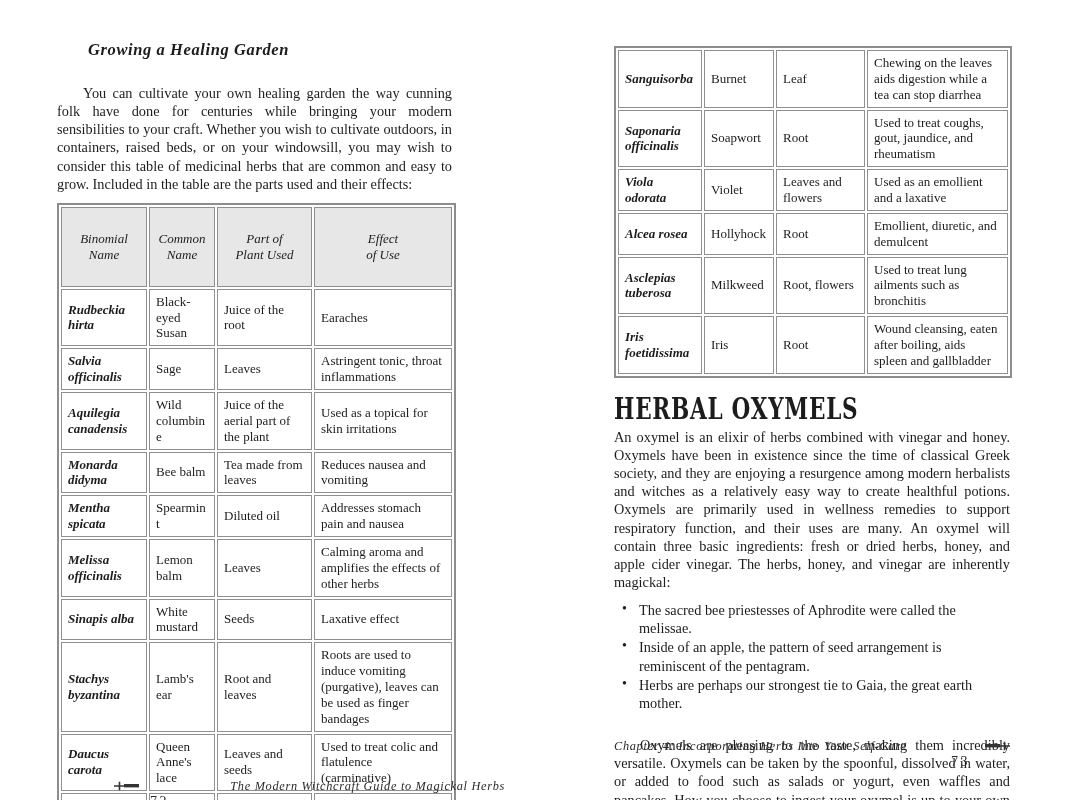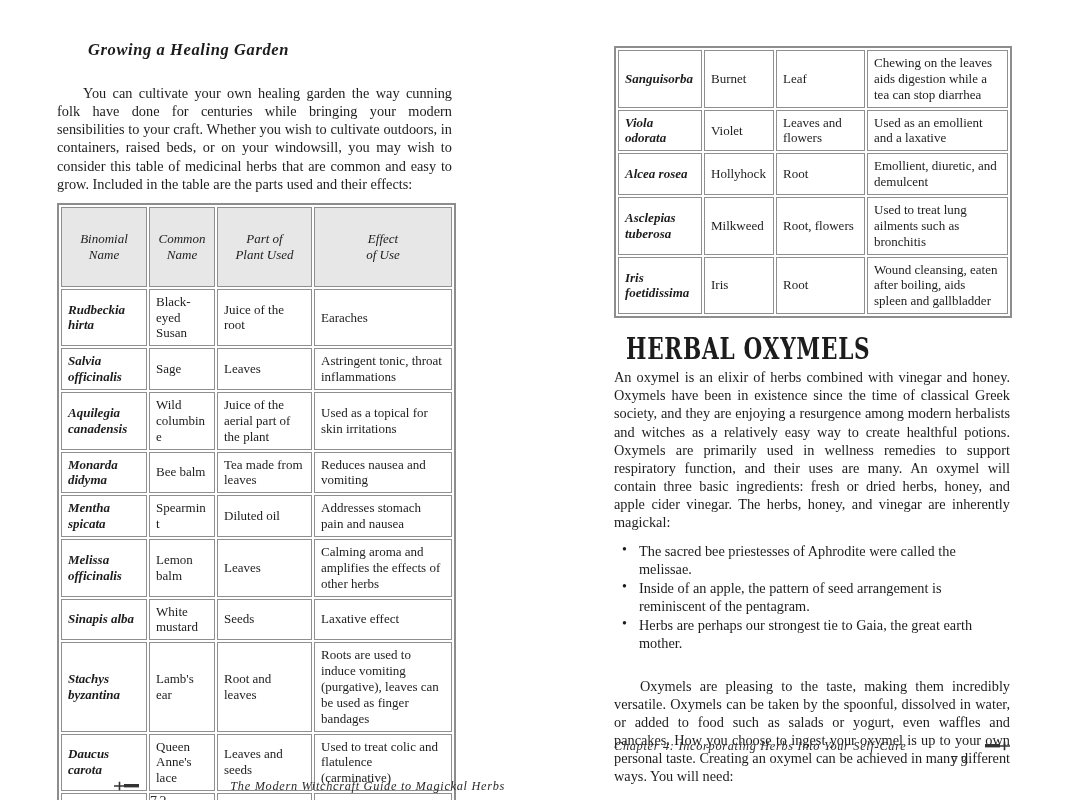--- a/index.html
+++ b/index.html
@@ -53,21 +53,21 @@
     font-style: italic;
     font-weight: normal;
     text-align: center;
     background: #e7e7e7;
     white-space: pre-line;
     padding: 23px 4px;
   }
   td.binomial { font-weight: bold; font-style: italic; }
 
   .heading-display {
-    margin: 14px 0 4px 12px;
+    margin: 14px 0 4px 0;
     line-height: 1;
   }
   .heading-display span {
     display: inline-block;
     font-family: "DejaVu Serif", serif;
     font-weight: bold;
     font-size: 30px;
     letter-spacing: 1px;
     transform: scaleX(0.72);
     transform-origin: 0 50%;
@@ -238,20 +238,26 @@
           <col style="width:141px">
       </colgroup>
       <tbody id="right-tbody">
           <tr>
             <td class="binomial">Sanguisorba</td>
             <td>Burnet</td>
             <td>Leaf</td>
             <td>Chewing on the leaves aids digestion while a tea can stop diarrhea</td>
           </tr>
           <tr>
+            <td class="binomial">Saponaria officinalis</td>
+            <td>Soapwort</td>
+            <td>Root</td>
+            <td>Used to treat coughs, gout, jaundice, and rheumatism</td>
+          </tr>
+          <tr>
             <td class="binomial">Viola odorata</td>
             <td>Violet</td>
             <td>Leaves and flowers</td>
             <td>Used as an emollient and a laxative</td>
           </tr>
           <tr>
             <td class="binomial">Alcea rosea</td>
             <td>Hollyhock</td>
             <td>Root</td>
             <td>Emollient, diuretic, and demulcent</td>

